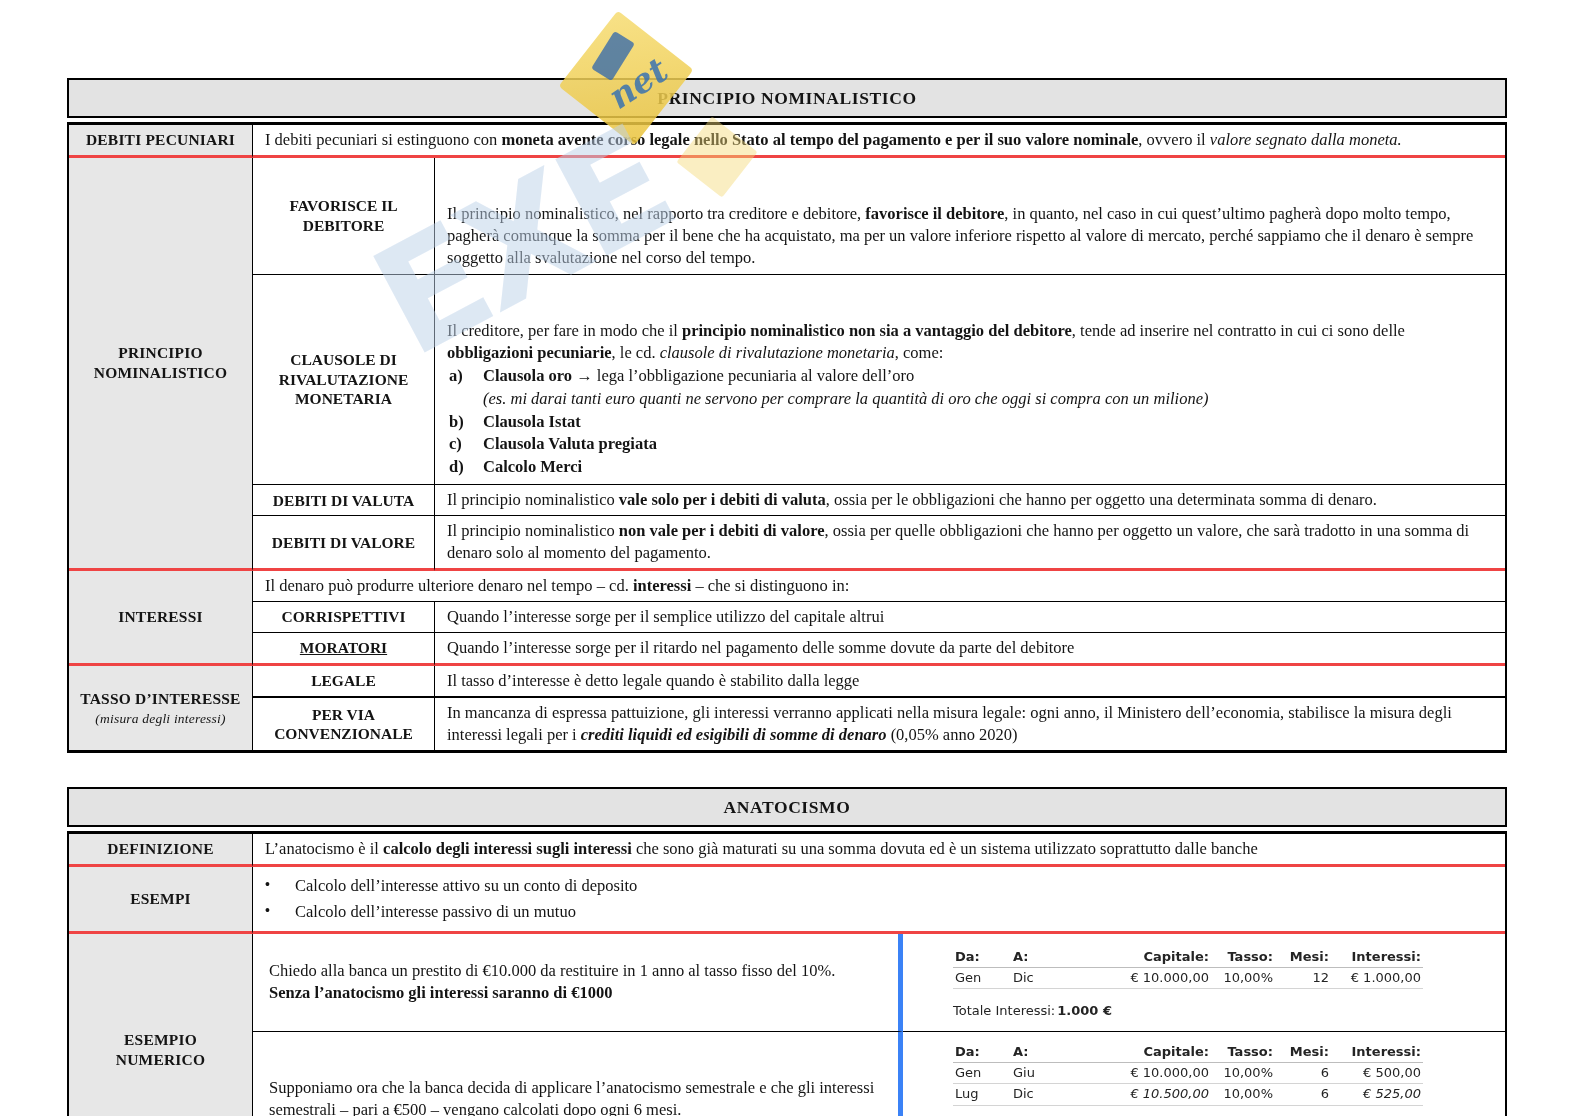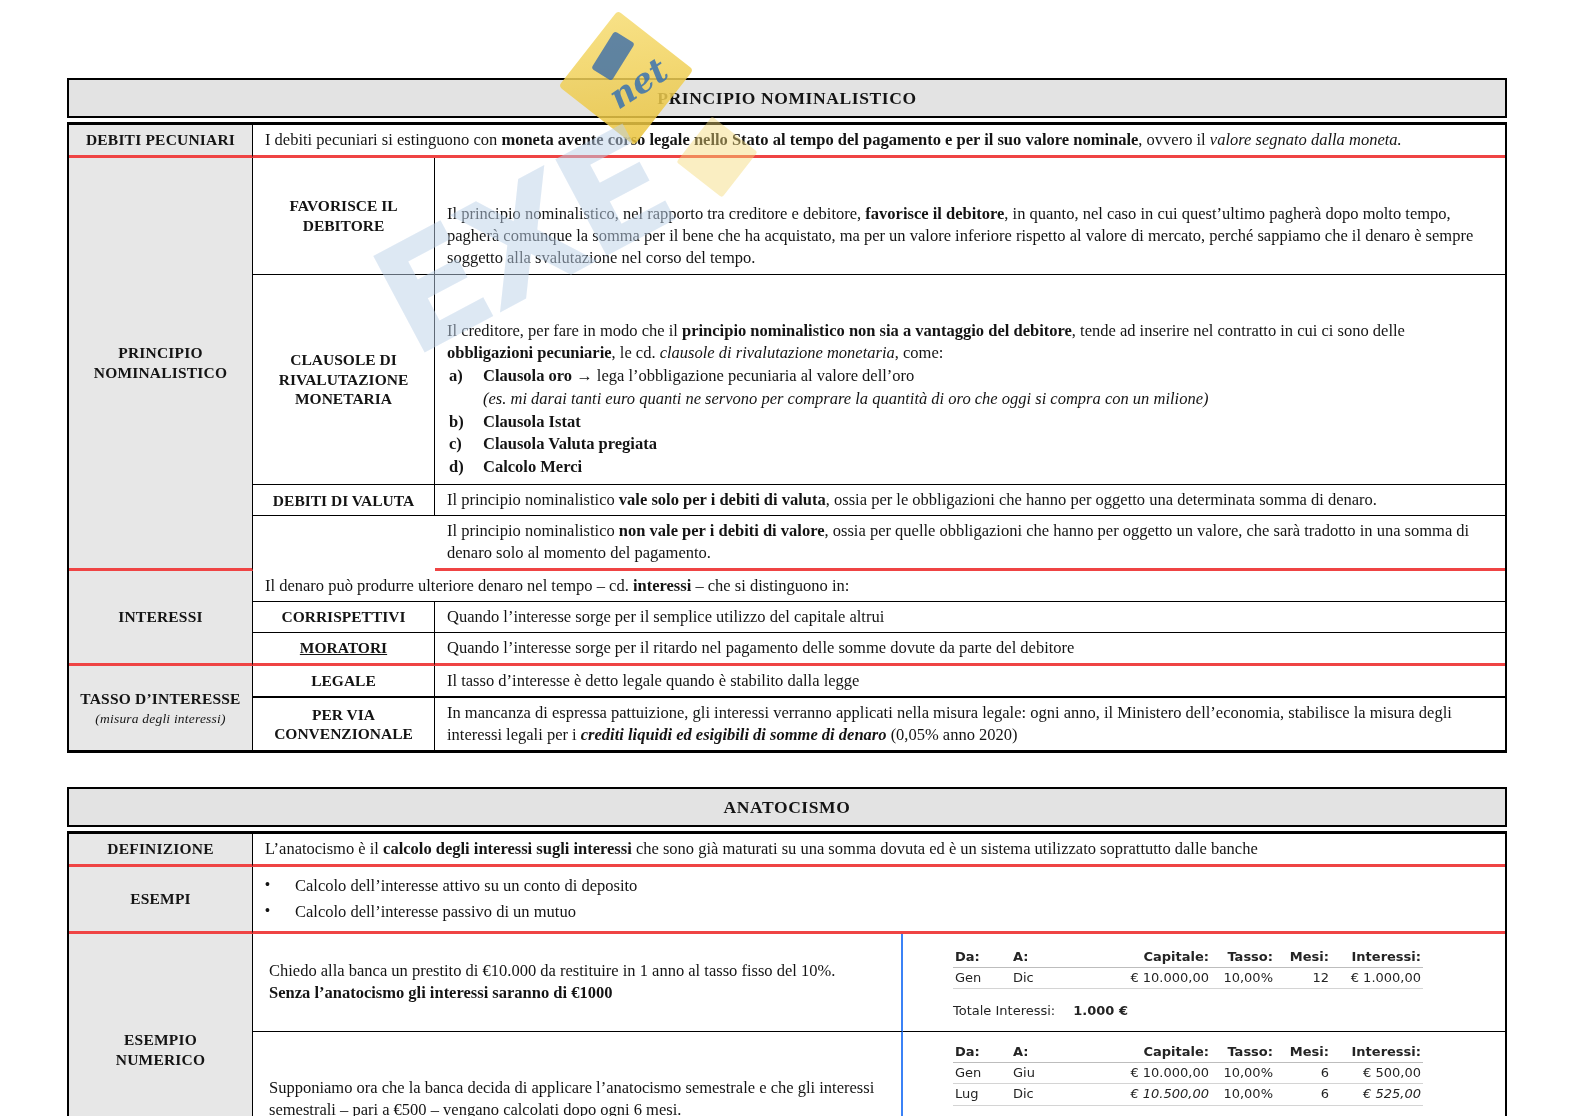--- a/index.html
+++ b/index.html
@@ -54,36 +54,36 @@
 
   
   .li{display:flex;align-items:flex-start;margin:1px 0;}
   .li-marker{flex:0 0 34px;width:34px;}
   .li-text{flex:1;}
   .esempi-list .li{margin:4px 0;}
   .esempi-list .li-marker{flex:0 0 30px;width:30px;font-size:14px;padding-top:1px;}
 
   
   .extxt{
-    border-right:2px solid #3b82f6;
+    border-right:5px solid #3b82f6;
     padding:10px 16px;font-size:16.5px;line-height:1.35;
     display:flex;flex-direction:column;justify-content:center;
   }
   .mtcell{
     padding:13px 6px 6px 50px;
     font-family:"DejaVu Sans","Liberation Sans",sans-serif;
     font-size:13px;color:#242424;
   }
   .mt{display:grid;grid-template-columns:58px 78px 122px 64px 56px 92px;}
   .mt-cell{padding:1px 2px;border-bottom:1px solid #d4d4d4;line-height:1.4;}
   .mt-h{font-weight:bold;border-bottom-color:#bdbdbd;}
   .mt .c0,.mt .c1{text-align:left;}
   .mt .c2,.mt .c3,.mt .c4,.mt .c5{text-align:right;}
   .mt-total{margin-top:14px;}
-  .mt-total .val{font-weight:bold;margin-left:18px;}
+  .mt-total .val{font-weight:bold;margin-left:2px;}
   .mt-note{margin-top:11px;}
 
   
   .watermark{position:absolute;left:0;top:0;width:1579px;height:1116px;pointer-events:none;z-index:6;}
   .wm-cap{
     position:absolute;left:578px;top:30px;width:96px;height:96px;
     background:linear-gradient(135deg,#f6dc72 0%,#eac33b 100%);
     transform:rotate(38deg);opacity:.85;border-radius:4px;
   }
   .wm-cap2{
@@ -160,20 +160,21 @@
             <span class="li-text"><span class="b">Calcolo Merci</span></span>
           </div>
         </div>
     </div>
 
     <div class="sub bb1" style="grid-row:4;grid-column:2;min-height:28px;">DEBITI DI VALUTA</div>
     <div class="txt bb1" style="grid-row:4;grid-column:3;min-height:28px;">
         <span><span>Il principio nominalistico </span><span class="b">vale solo per i debiti di valuta</span><span>, ossia per le obbligazioni che hanno per oggetto una determinata somma di denaro.</span></span>
       </div>
 
+    <div class="sub bb3" style="grid-row:5;grid-column:2;min-height:44px;">DEBITI DI VALORE</div>
     <div class="txt bb3" style="grid-row:5;grid-column:3;min-height:44px;">
         <span><span>Il principio nominalistico </span><span class="b">non vale per i debiti di valore</span><span>, ossia per quelle obbligazioni che hanno per oggetto un valore, che sarà tradotto in una somma di denaro solo al momento del pagamento.</span></span>
       </div>
 
     <div class="lab bb3" style="grid-row:6/9;grid-column:1;">INTERESSI</div>
 
     <div class="txt bb1" style="grid-row:6;grid-column:2/4;min-height:27px;">
         <span><span>Il denaro può produrre ulteriore denaro nel tempo – cd. </span><span class="b">interessi</span><span> – che si distinguono in:</span></span>
       </div>
 

